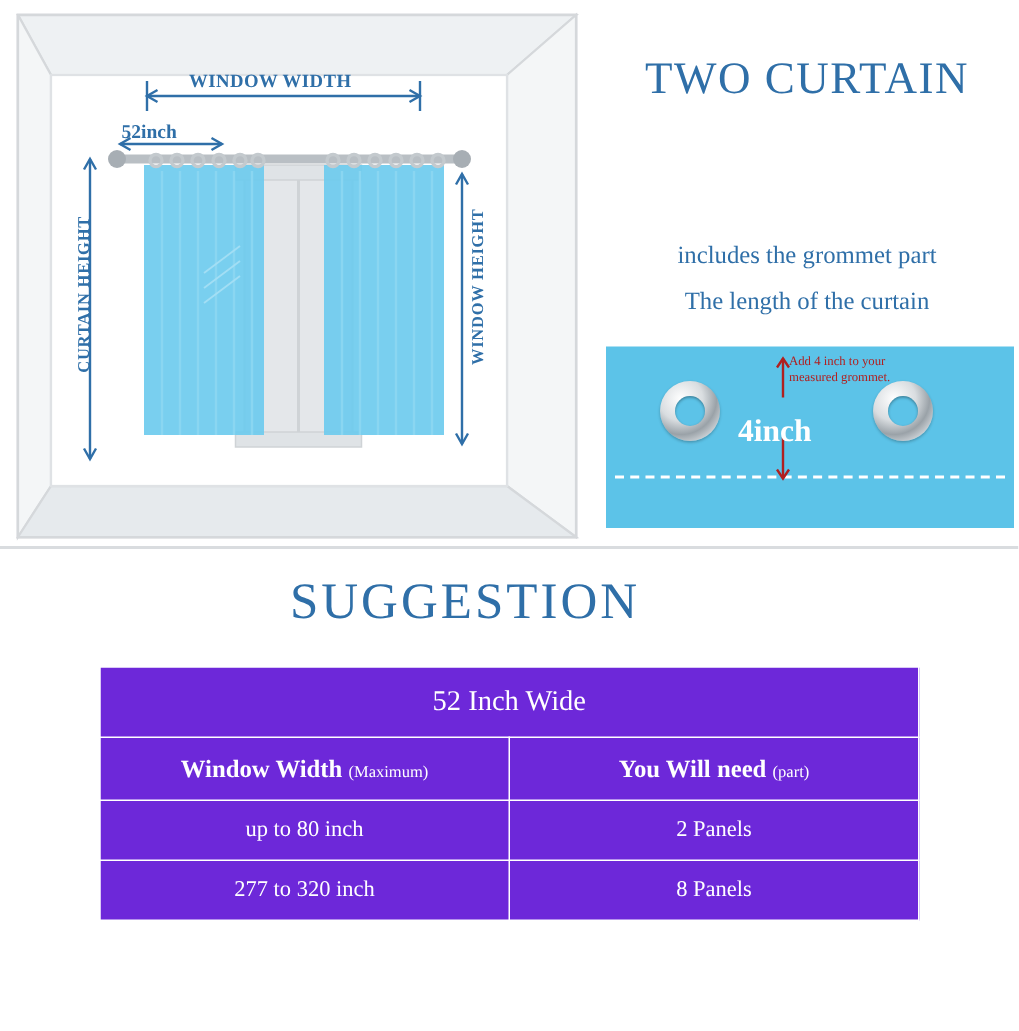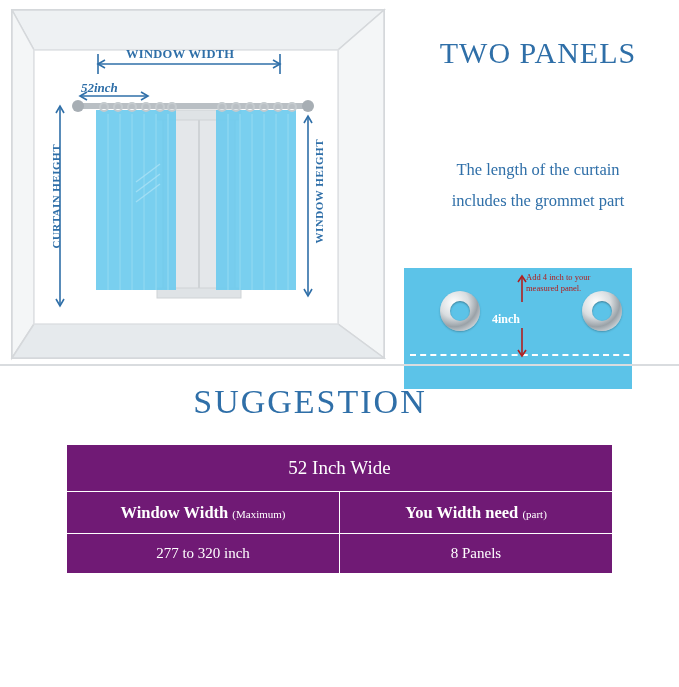--- a/index.html
+++ b/index.html
@@ -32,21 +32,21 @@
   }
   .dim-label {
     position: absolute;
     color: #2f6fa8;
     font-family: "Liberation Serif", serif;
     font-weight: bold;
     font-size: 11px;
     white-space: nowrap;
   }
   #label-window-width { left: 118px; top: 41px; font-size: 12.5px; letter-spacing: 0.3px; }
-  #label-52inch { left: 73px; top: 74px; font-size: 13px; font-style: italic; }
+  #label-52inch { left: 73px; top: 74px; font-size: 13px; }
   #label-curtain-height { left: 42px; top: 138px; }
   #label-window-height { left: 305px; top: 133px; }
 
   
   #headline {
     position: absolute;
     left: 398px;
     top: 32px;
     width: 280px;
     color: #2f6fa8;
@@ -66,25 +66,24 @@
     font-size: 16.5px;
     line-height: 1.85;
     text-align: center;
   }
 
   
   #grommet-panel {
     position: absolute;
     left: 404px;
     top: 231px;
-    width: 228px;
+    width: 272px;
     height: 121px;
     background: #5cc3e8;
     overflow: hidden;
-    margin-top: 37px;
   }
   .grommet {
     position: absolute;
     width: 40px;
     height: 40px;
     border-radius: 50%;
     background: radial-gradient(circle at 35% 30%, #ffffff 0%, #d9dde0 38%, #9aa2a8 62%, #cfd4d8 80%, #8b9399 100%);
     box-shadow: 0 1px 2px rgba(0,0,0,0.25);
   }
   .grommet::after {
@@ -115,21 +114,21 @@
     line-height: 1.25;
     white-space: nowrap;
   }
   #four-inch-text {
     position: absolute;
     left: 88px;
     top: 44px;
     color: #ffffff;
     font-family: "Liberation Serif", serif;
     font-weight: bold;
-    font-size: 12px;
+    font-size: 21px;
   }
   .red-arrow-svg { position: absolute; left: 0; top: 0; }
 
   
   #divider {
     position: absolute;
     left: 0;
     top: 364px;
     width: 679px;
     height: 2px;
@@ -152,21 +151,21 @@
   #suggestion-table {
     position: absolute;
     left: 66px;
     top: 444px;
     width: 547px;
     border-collapse: collapse;
     table-layout: fixed;
   }
   #suggestion-table td {
     border: 1px solid #ffffff;
-    background: #701a75;
+    background: #6d28d9;
     color: #ffffff;
     text-align: center;
     font-family: "Liberation Serif", serif;
   }
   .tbl-title {
     height: 44px;
     font-size: 19px;
   }
   .tbl-head {
     height: 39px;
@@ -275,66 +274,70 @@
     </g>
   </svg>
 
   <div class="dim-label" id="label-window-width">WINDOW WIDTH</div>
   <div class="dim-label" id="label-52inch">52inch</div>
   <div class="dim-label vlabel" id="label-curtain-height">CURTAIN HEIGHT</div>
   <div class="dim-label vlabel" id="label-window-height">WINDOW HEIGHT</div>
 </div>
 
 <div id="headline">
-  <div>TWO PANELS</div>
+  <div>TWO CURTAIN</div>
 </div>
 
 <div id="subtext">
+  <div>includes the grommet  part</div>
   <div>The length of the curtain</div>
-  <div>includes the grommet  part</div>
 </div>
 
 <div id="grommet-panel">
   <div class="grommet" id="grommet-left"></div>
   <div class="grommet" id="grommet-right"></div>
   <div id="dashed-line"></div>
 
   <svg class="red-arrow-svg" width="272" height="121" viewBox="0 0 272 121">
     <g stroke="#b02020" stroke-width="1.6" fill="none">
       <line x1="118" y1="8" x2="118" y2="34"></line>
       <polyline points="114,14 118,8 122,14"></polyline>
       <line x1="118" y1="60" x2="118" y2="88"></line>
       <polyline points="114,82 118,88 122,82"></polyline>
     </g>
   </svg>
 
   <div id="add4-text">
     <span>Add 4 inch to your</span><br>
-    <span>measured panel.</span>
+    <span>measured grommet.</span>
   </div>
   <div id="four-inch-text">4inch</div>
 </div>
 
 <div id="divider"></div>
 
 <div id="suggestion-title">SUGGESTION</div>
 
 <table id="suggestion-table">
   <tbody>
     <tr>
       <td class="tbl-title" colspan="2">52 Inch Wide</td>
     </tr>
     <tr>
       <td class="tbl-head">
         <span>Window Width</span>
         <span class="paren">(Maximum)</span>
       </td>
       <td class="tbl-head">
-        <span>You Width need</span>
+        <span>You Will need</span>
         <span class="paren">(part)</span>
       </td>
+    </tr>
+    <tr>
+      <td class="tbl-cell">up to 80 inch</td>
+      <td class="tbl-cell">2 Panels</td>
     </tr>
     <tr>
       <td class="tbl-cell">277 to 320 inch</td>
       <td class="tbl-cell">8 Panels</td>
     </tr>
   </tbody>
 </table>
 
 </body></html>

